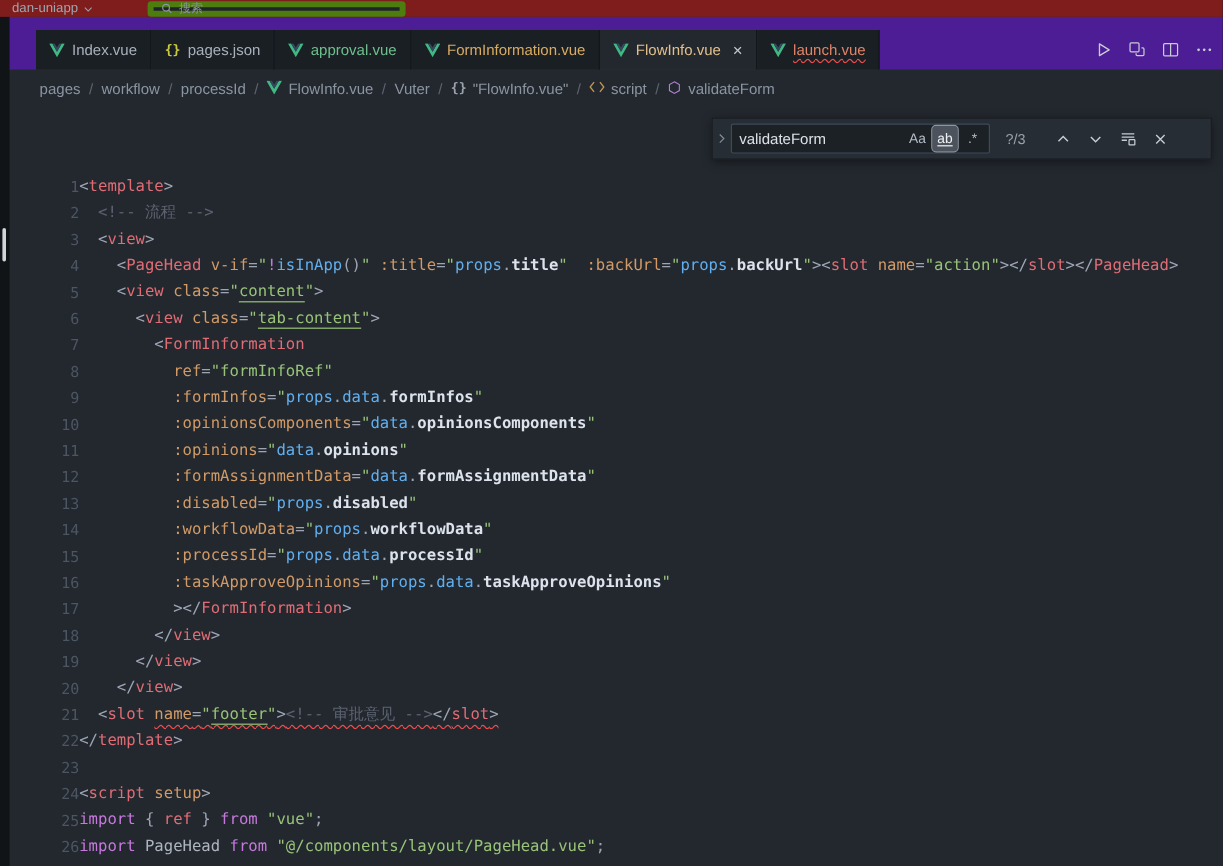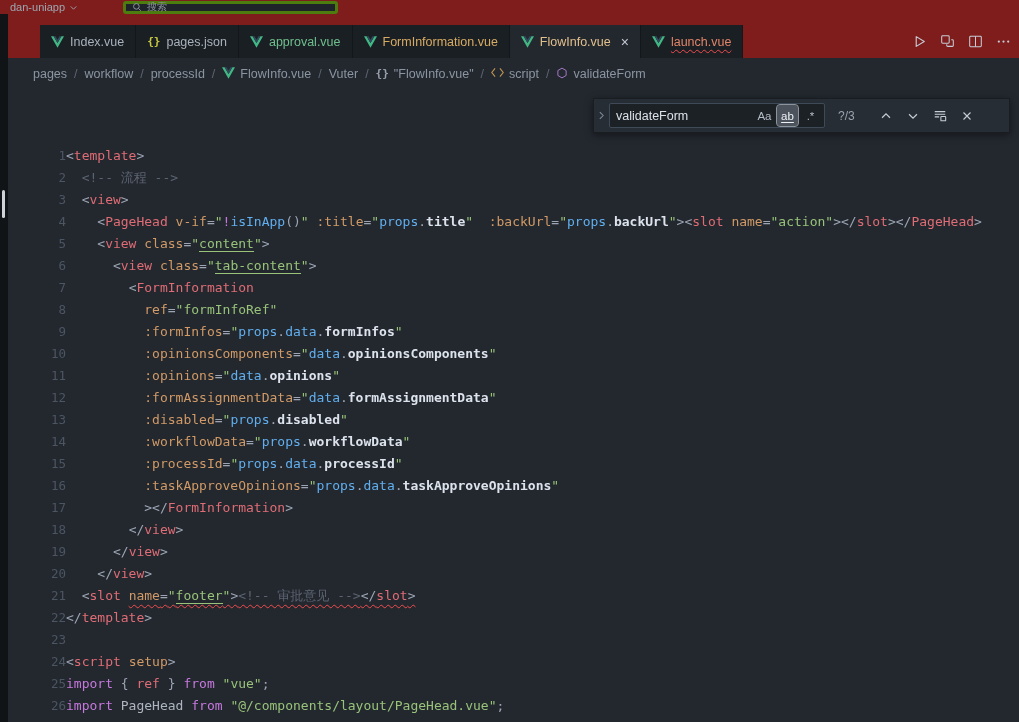--- a/index.html
+++ b/index.html
@@ -2,28 +2,28 @@
 <html><head>
 <meta charset="utf-8">
 <style>
   *{margin:0;padding:0;box-sizing:border-box}
   html,body{width:1019px;height:722px;overflow:hidden;background:#23282f}
   body{font-family:"Liberation Sans",sans-serif;position:relative}
 
   
   .titlebar{height:14px;background:#7f1d1d;display:flex;align-items:center;gap:5px;padding-left:10px;font-size:11px;color:#9da6b0;position:relative;z-index:30}
   .ws{display:flex;align-items:center;gap:4px;cursor:pointer}
-  .tsearch{margin-left:40px;width:215px;height:13px;background:#1f242a;border:3px solid #4d7c0f;border-radius:3px;display:flex;align-items:center;gap:5px;padding:0 6px;color:#8b949e;font-size:10px;cursor:pointer}
+  .tsearch{margin-left:40px;width:215px;height:13px;background:#1f242a;border:5px solid #4d7c0f;border-radius:3px;display:flex;align-items:center;gap:5px;padding:0 6px;color:#8b949e;font-size:10px;cursor:pointer}
 
   
   .leftstrip{position:absolute;left:0;top:14px;bottom:0;width:8px;background:#111417;z-index:25}
   .leftthumb{position:absolute;left:2px;top:176px;width:3px;height:28px;background:#cfd4da;border-radius:2px}
 
   
-  .tabbar{height:44px;background:#7f1d1d;display:flex;align-items:flex-end;padding-left:40px;position:relative;z-index:10}
+  .tabbar{height:44px;background:#4c1d95;display:flex;align-items:flex-end;padding-left:30px;position:relative;z-index:10}
   .tabs{display:flex;align-items:flex-end;height:33px}
   .tab{height:33px;display:flex;align-items:center;gap:6px;padding:0 11px;background:#1a1f24;border-right:1px solid #13171b;font-size:12.5px;color:#9aa3ad;cursor:pointer;white-space:nowrap}
   .tab.active{background:#23282f}
   .tlabel.s-default{color:#a9b1bb}
   .tlabel.s-modified{color:#d8ab63}
   .tab.active .tlabel.s-modified{color:#e2c08d}
   .tlabel.s-untracked{color:#6fbf8d}
   .tlabel.s-error{color:#e08467}
   .tlabel.sq{text-decoration:underline wavy #f14c4c;text-decoration-thickness:1px;text-underline-offset:3px}
   .tclose{color:#c3cad2;font-size:14px;line-height:1;margin-left:4px;cursor:pointer}

